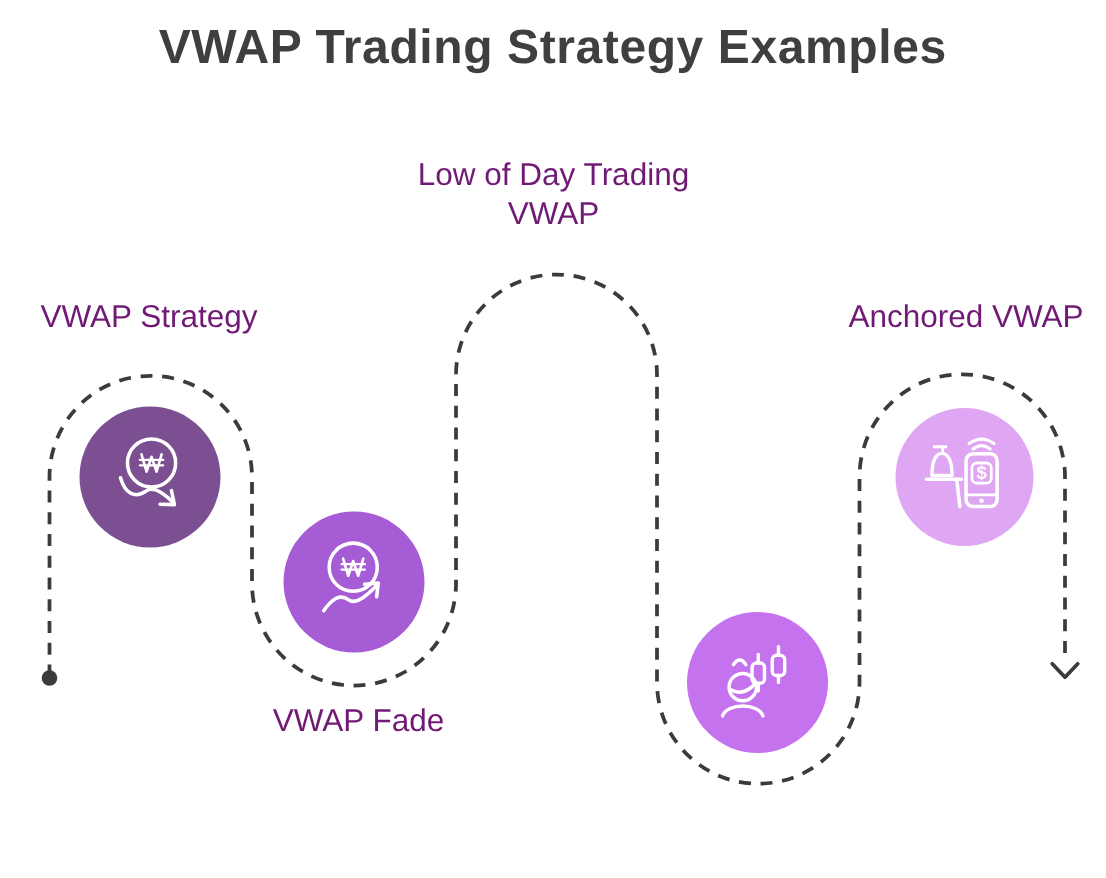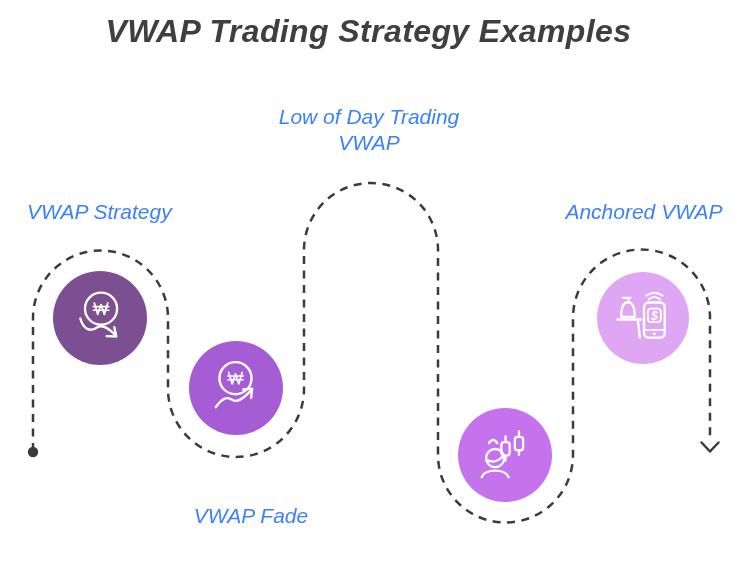--- a/index.html
+++ b/index.html
@@ -1,41 +1,41 @@
 <!DOCTYPE html>
 <html><head>
 <meta charset="utf-8">
 <style>
   html,body { margin:0; padding:0; background:#ffffff; }
   .canvas {
     position:relative; width:737px; height:545px; background:#ffffff;
-    font-family:"Liberation Sans", sans-serif; overflow:hidden;font-style:italic;
+    font-family:"Liberation Sans", sans-serif; overflow:hidden;
   }
   .title {
     position:absolute; top:13px; left:0; width:100%; margin:0;
     text-align:center; font-size:32px; font-weight:700;
     color:#3f3f42; letter-spacing:0.4px;
   }
   .flow { position:absolute; left:0; top:0; }
   .node {
     position:absolute; width:94px; height:94px; border-radius:50%;
     display:flex; align-items:center; justify-content:center;
   }
   .n0 { left:53px;  top:271px; }
   .n1 { left:189px; top:341px; }
   .n2 { left:324px; top:203px; }
   .n3 { left:458px; top:408px; }
   .n4 { left:597px; top:272px; width:92px; height:92px; }
   .icon { width:58px; height:58px; display:block; }
   .label {
-    position:absolute; font-size:21px; color:#3b82f6; line-height:26px;
+    position:absolute; font-size:21px; color:#701a75; line-height:26px;
     white-space:nowrap;
   }
   .l0 { left:27px;  top:199px; }
-  .l1 { left:239px; top:503px; transform:translateX(-50%);margin-left:12px; }
+  .l1 { left:239px; top:468px; transform:translateX(-50%); }
   .l2 { left:369px; top:104px; transform:translateX(-50%); width:215px;
         text-align:center; white-space:normal; }
   .l3 { left:507px; top:549px; transform:translateX(-50%); }
   .l4 { left:644px; top:199px; transform:translateX(-50%); }
   .istroke { fill:none; stroke:#ffffff; stroke-linecap:round; stroke-linejoin:round; }
   .itext { fill:#ffffff; font-family:"Liberation Sans", sans-serif; font-weight:bold; }
 </style>
 </head>
 <body>
 

